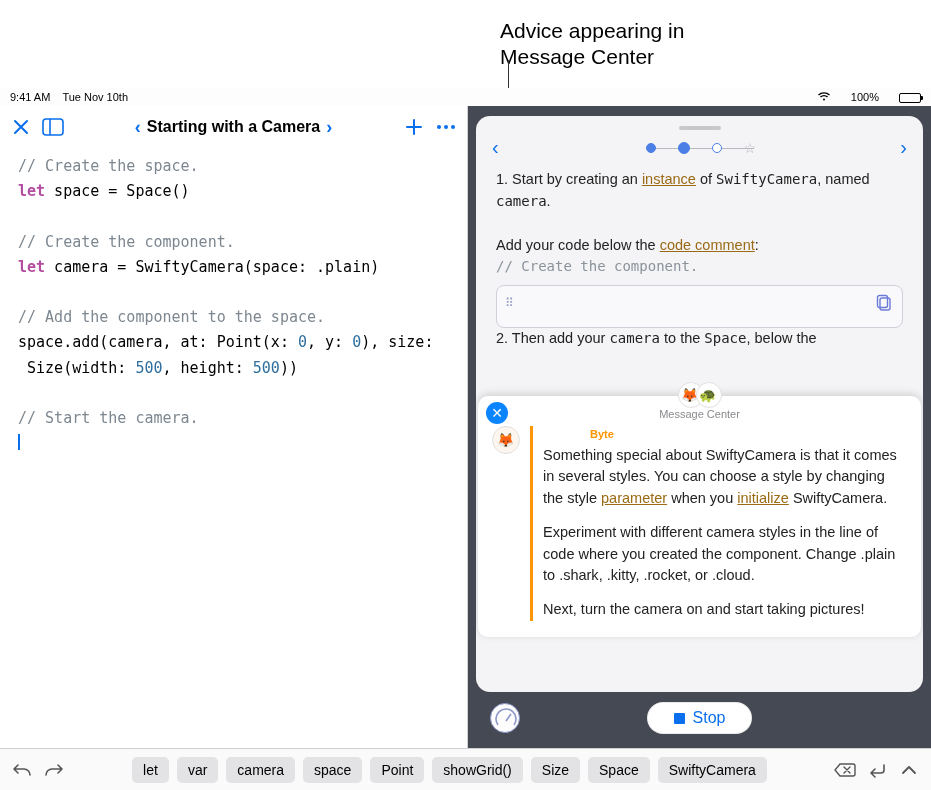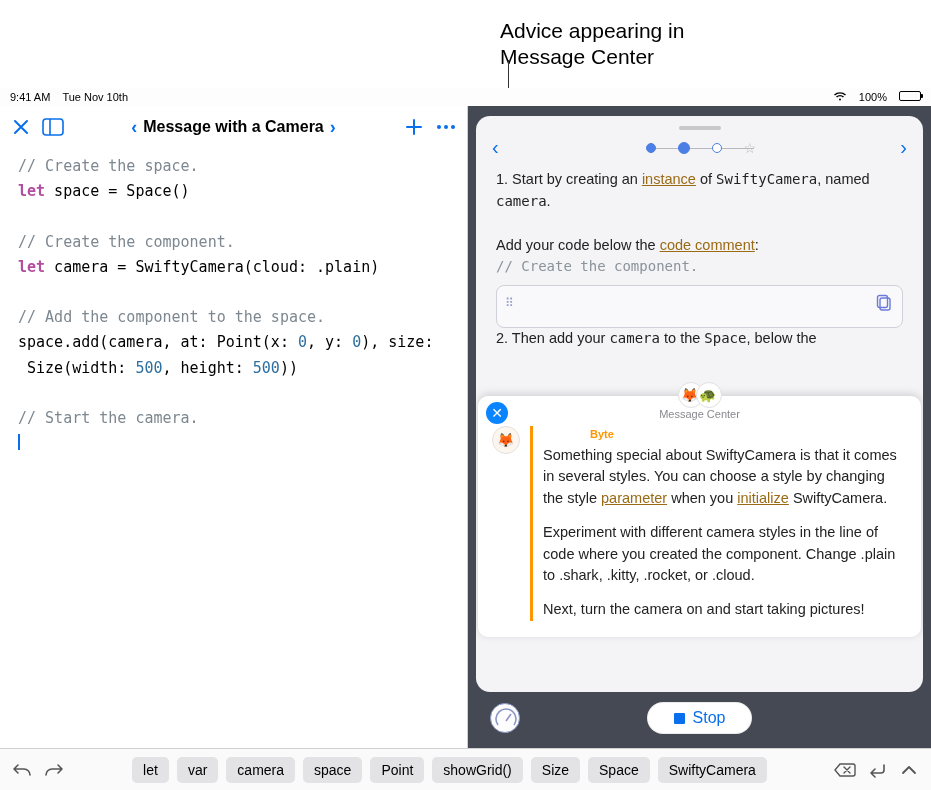--- a/index.html
+++ b/index.html
@@ -46,21 +46,21 @@
   
   .statusbar {
     height: 18px;
     display: flex;
     align-items: center;
     justify-content: space-between;
     padding: 0 10px;
     font-size: 11px;
     color: #000;
   }
-  .statusbar .right { display: flex; align-items: flex-start; gap: 12px; }
+  .statusbar .right { display: flex; align-items: flex-end; gap: 20px; }
   .battery { width: 22px; height: 10px; border: 1px solid #000; border-radius: 2px; position: relative; }
   .battery::after { content:""; position:absolute; right:-3px; top:2px; width:2px; height:4px; background:#000; border-radius:0 1px 1px 0;}
   .battery-fill { background:#000; width:100%; height:100%; border-radius:1px; }
 
   
   .workspace {
     flex: 1;
     display: flex;
     min-height: 0;
   }
@@ -271,42 +271,42 @@
             </svg>
         </span>
         <span class="toolbar-icon blue">
           <svg width="22" height="18" viewBox="0 0 22 18">
               <rect x="1" y="1" width="20" height="16" rx="3" fill="none" stroke="#0a6fec" stroke-width="1.6"></rect>
               <line x1="8" y1="1" x2="8" y2="17" stroke="#0a6fec" stroke-width="1.6"></line>
             </svg>
         </span>
         <div class="breadcrumb">
           <span class="chev">‹</span>
-          <span>Message with a Camera</span>
+          <span>Starting with a Camera</span>
           <span class="chev">›</span>
         </div>
         <span class="toolbar-icon blue">
           <svg width="20" height="20" viewBox="0 0 20 20">
               <path d="M10 3v14M3 10h14" stroke="#0a6fec" stroke-width="2" stroke-linecap="round"></path>
             </svg>
         </span>
         <span class="toolbar-icon blue">
           <svg width="20" height="6" viewBox="0 0 20 6">
               <circle cx="3" cy="3" r="2" fill="#0a6fec"></circle>
               <circle cx="10" cy="3" r="2" fill="#0a6fec"></circle>
               <circle cx="17" cy="3" r="2" fill="#0a6fec"></circle>
             </svg>
         </span>
       </div>
 
       <div class="editor-body"><span class="cmt">// Create the space.</span>
 <span class="kw">let</span><span> space = Space()</span>
 
 <span class="cmt">// Create the component.</span>
-<span class="kw">let</span><span> camera = SwiftyCamera(cloud: .plain)</span>
+<span class="kw">let</span><span> camera = SwiftyCamera(space: .plain)</span>
 
 <span class="cmt">// Add the component to the space.</span>
 <span>space.add(camera, at: Point(x: </span><span class="num">0</span><span>, y: </span><span class="num">0</span><span>), size:</span>
 <span> Size(width: </span><span class="num">500</span><span>, height: </span><span class="num">500</span><span>))</span>
 
 <span class="cmt">// Start the camera.</span>
 <span class="cursor"></span></div>
     </div>
 
     <div class="right-panel">

